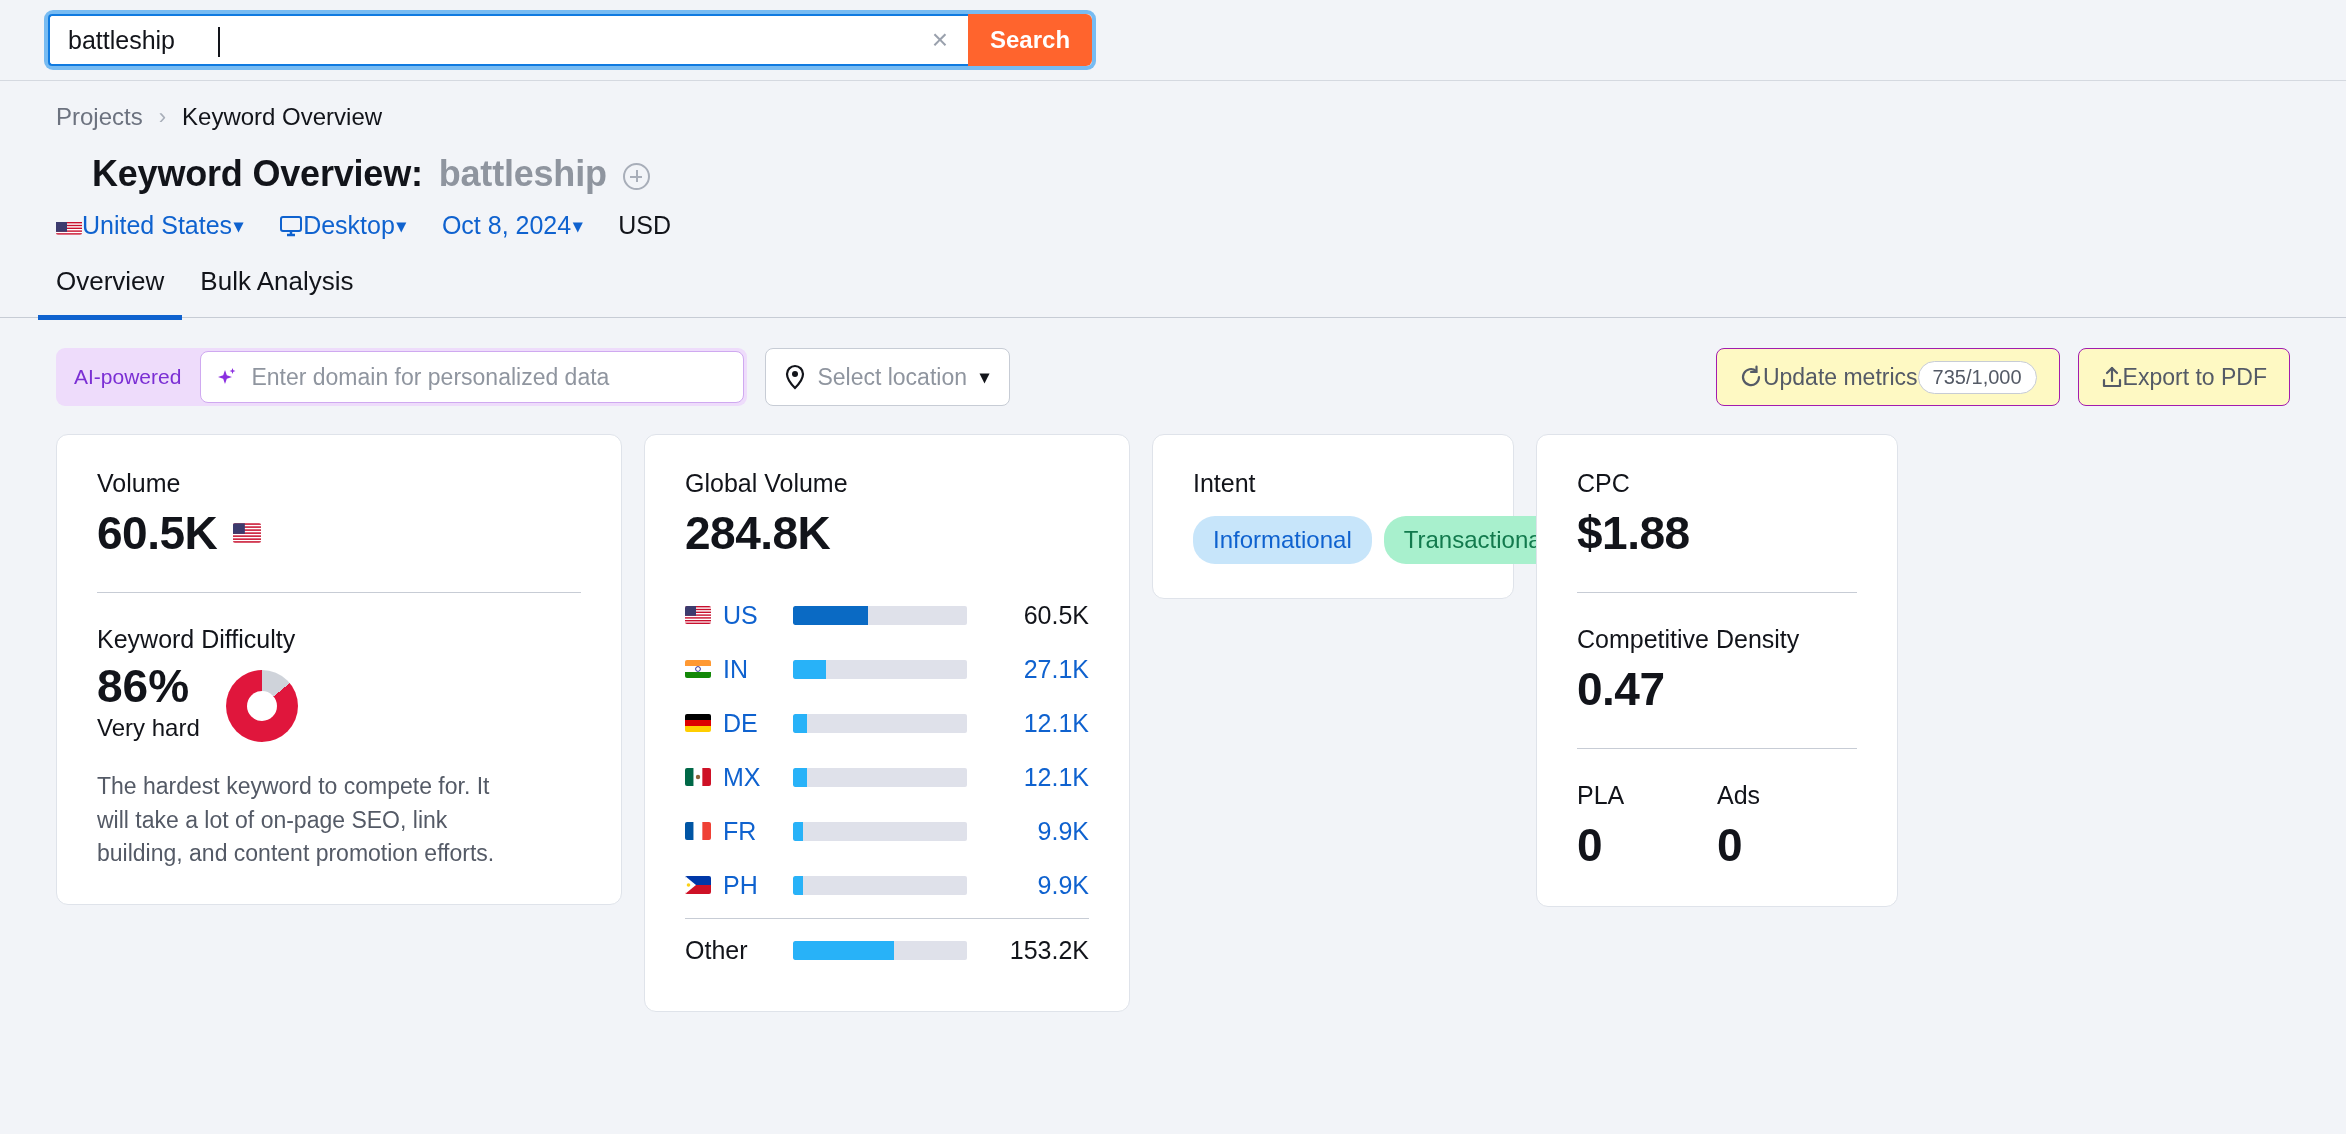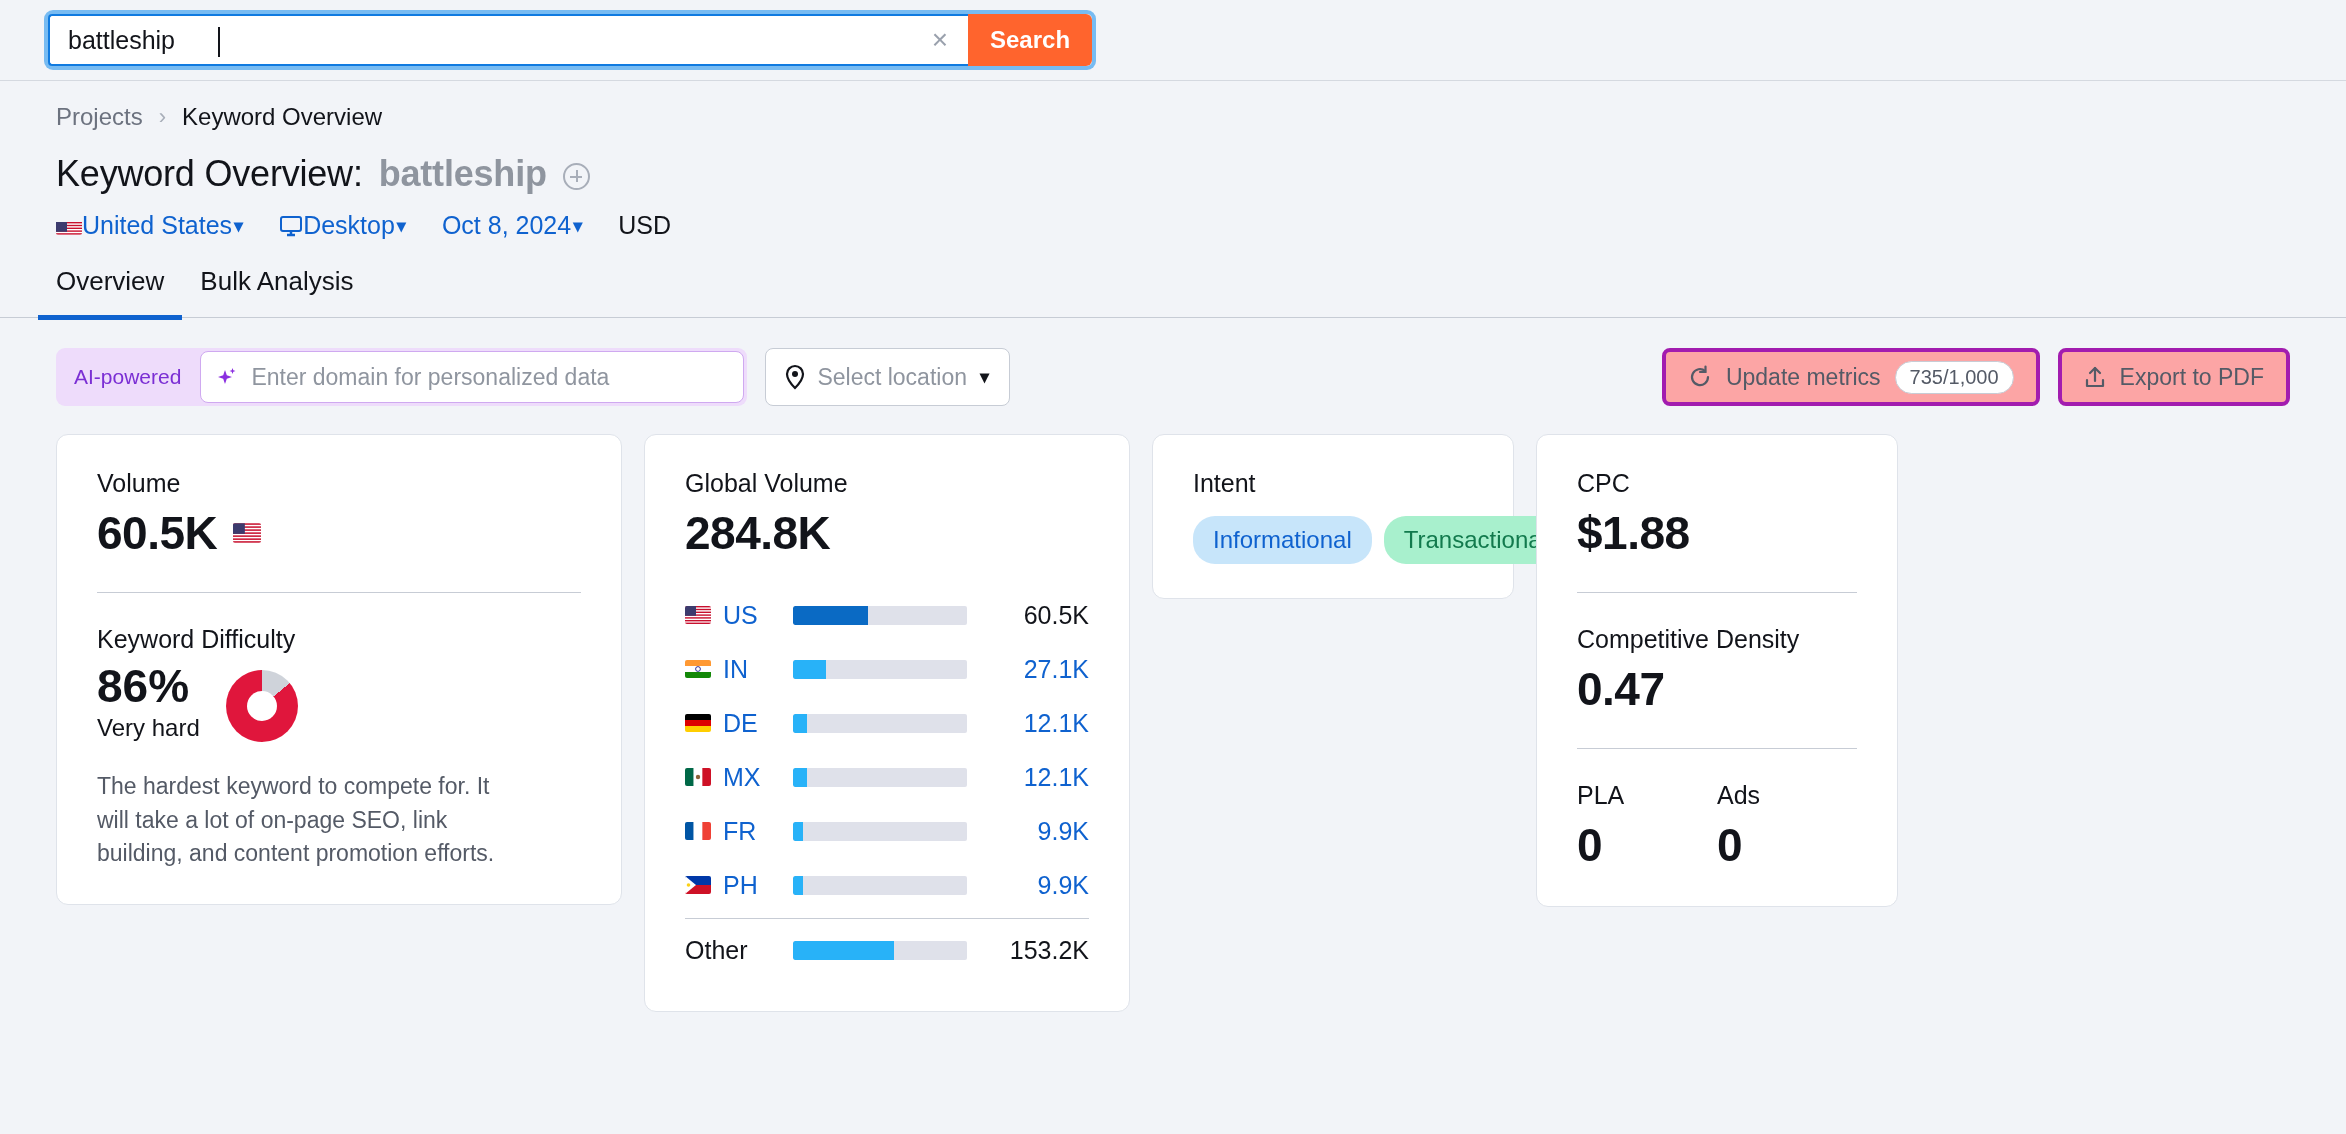--- a/index.html
+++ b/index.html
@@ -82,21 +82,21 @@
     margin-bottom: 22px;
   }
   .breadcrumb .crumb-link { color: #6c727f; cursor: pointer; }
   .breadcrumb .crumb-sep { color: #a8aeb9; font-size: 22px; }
   .breadcrumb .crumb-current { color: #12141a; }
 
   .title-row {
     display: flex; align-items: center; gap: 16px;
     margin-bottom: 16px;
   }
-  .title-main { font-size: 36px; font-weight: normal; color: #12141a; letter-spacing: -0.2px; }
+  .title-main { font-size: 36px; font-weight: bold; color: #12141a; letter-spacing: -0.2px; margin-left: 36px; }
   .title-kw { font-size: 36px; font-weight: bold; color: #8f959f; letter-spacing: -0.2px; }
   .plus-circle {
     width: 27px; height: 27px; border-radius: 50%;
     border: 2px solid #a8aeb9;
     position: relative; cursor: pointer; margin-top: 4px;
   }
   .plus-circle::before, .plus-circle::after {
     content: ""; position: absolute; background: #a8aeb9;
   }
   .plus-circle::before { left: 5.5px; top: 11px; width: 12px; height: 2px; }
@@ -172,23 +172,23 @@
   .loc-box {
     display: flex; align-items: center; gap: 11px;
     background: #fff; border: 1px solid #c7ccd5;
     border-radius: 8px; height: 58px;
     padding: 0 20px 0 18px;
     cursor: pointer;
   }
   .loc-box .loc-text { font-size: 23px; color: #8f959f; }
   .spacer { flex: 1; }
   .tool-btn {
-    display: flex; align-items: center; gap: 14px;
-    background: #fca5a5;
-    border: 4px solid #a21caf;
+    display: flex; align-items: center; gap: 0;
+    background: #fef9c3;
+    border: 1px solid #a21caf;
     border-radius: 8px; height: 58px;
     padding: 0 22px;
     cursor: pointer;
     font-size: 23px; color: #545a66;
   }
   .quota {
     border: 1px solid #c7ccd5; background: #fff;
     border-radius: 20px;
     font-size: 20px; color: #545a66;
     padding: 4px 14px;

